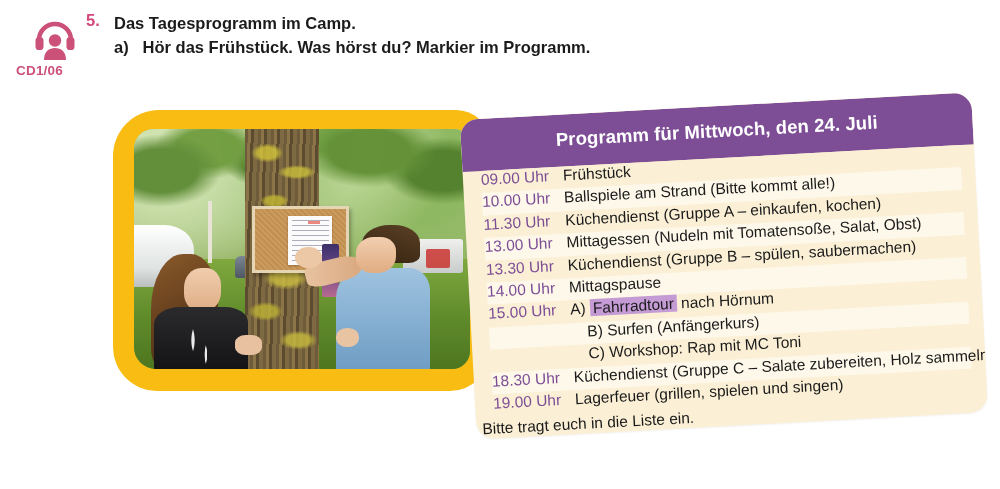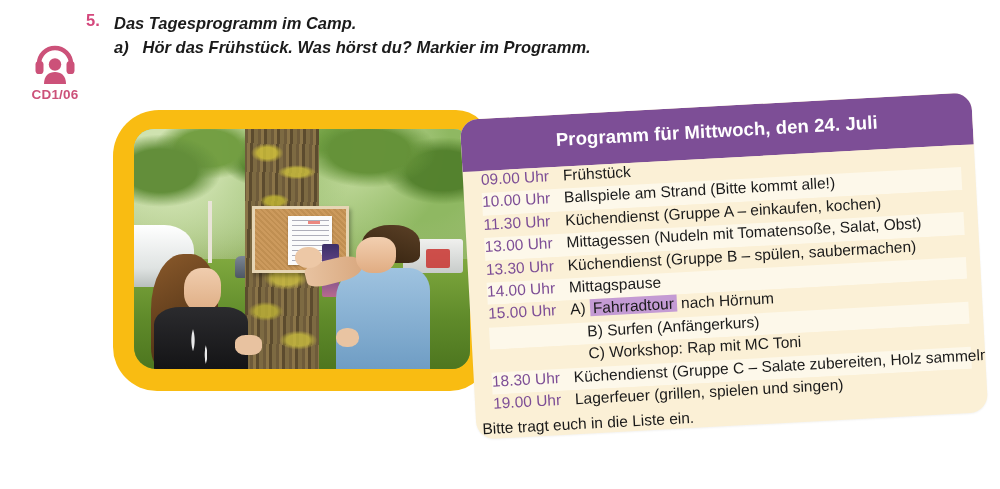--- a/index.html
+++ b/index.html
@@ -19,23 +19,22 @@
   #exercise-header {
     position: absolute;
     left: 0; top: 0;
     width: 1000px;
     height: 100px;
   }
 
   #audio-badge {
     position: absolute;
     left: 16px;
-    top: 44px;
+    top: 20px;
     width: 78px;
-    text-align: center;
   }
   #headset-icon {
     display: block;
     margin: 0 auto;
     width: 44px;
     height: 40px;
   }
   #cd-track-label {
     display: block;
     font-size: 13.5px;
@@ -51,21 +50,20 @@
     top: 11px;
     font-size: 16.5px;
     font-weight: bold;
     color: #d4477c;
   }
   #task-lines {
     position: absolute;
     left: 114px;
     top: 11px;
     width: 700px;
-    font-style: italic;
   }
   .task-line {
     font-size: 16.5px;
     font-weight: bold;
     color: #1b1b1b;
     line-height: 24px;
     white-space: nowrap;
   }
   .task-line .sub-marker {
     display: inline-block;

